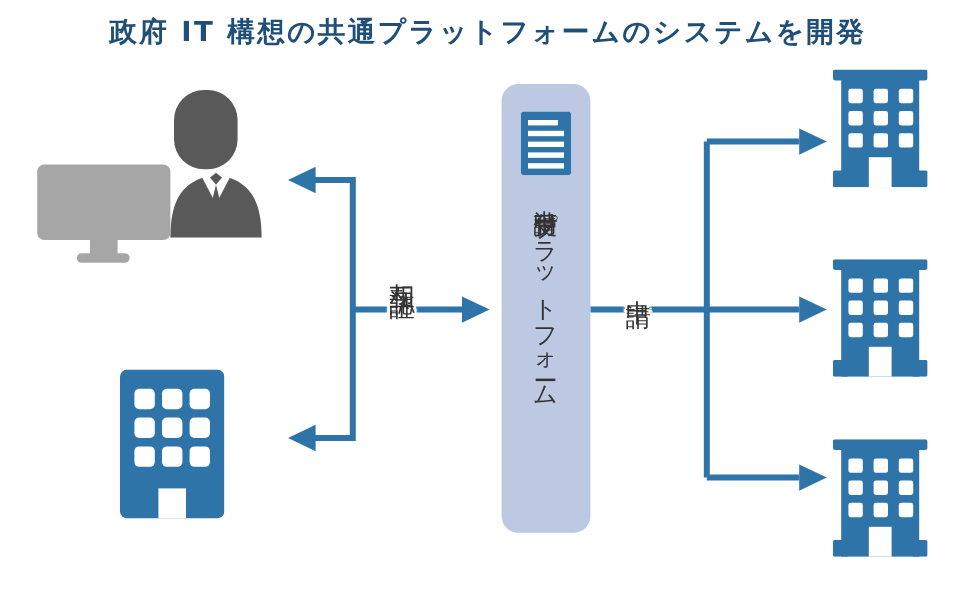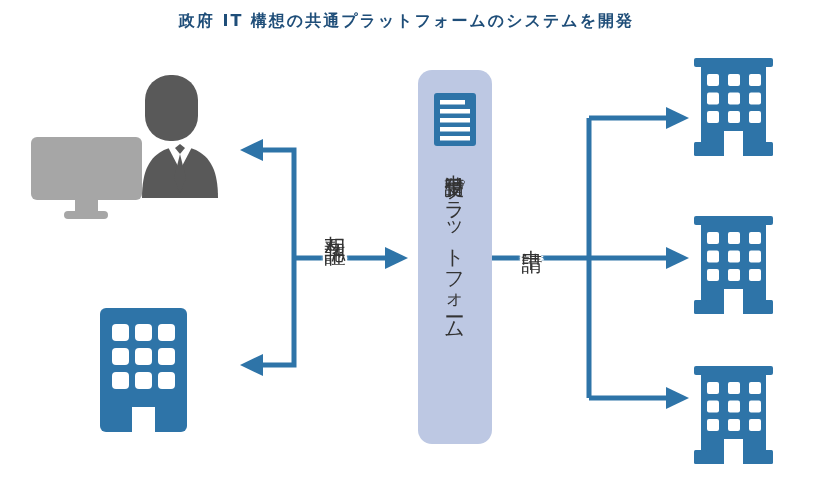--- a/index.html
+++ b/index.html
@@ -4,21 +4,21 @@
 <style>
   html,body{margin:0;padding:0;}
   body{
     width:813px;height:497px;position:relative;background:#ffffff;
     font-family:"DejaVu Sans","Liberation Sans",sans-serif;
     overflow:hidden;
   }
   .canvas{position:absolute;inset:0;width:813px;height:497px;}
   .title{
     position:absolute;left:0;top:11px;width:813px;
-    text-align:center;font-size:16px;font-weight:bold;
+    text-align:center;font-size:23px;font-weight:bold;
     letter-spacing:2px;color:#1f4e79;white-space:nowrap;
   }
   .person-monitor{position:absolute;left:22px;top:60px;width:210px;height:165px;}
   .building-left{position:absolute;left:100px;top:308px;width:87px;height:124px;}
   .platform{
     position:absolute;left:418px;top:70px;width:74px;height:374px;
     background:#bdc8e3;border-radius:14px;
     display:flex;flex-direction:column;align-items:center;
   }
   .doc-icon{margin-top:23px;width:42px;height:53px;}

